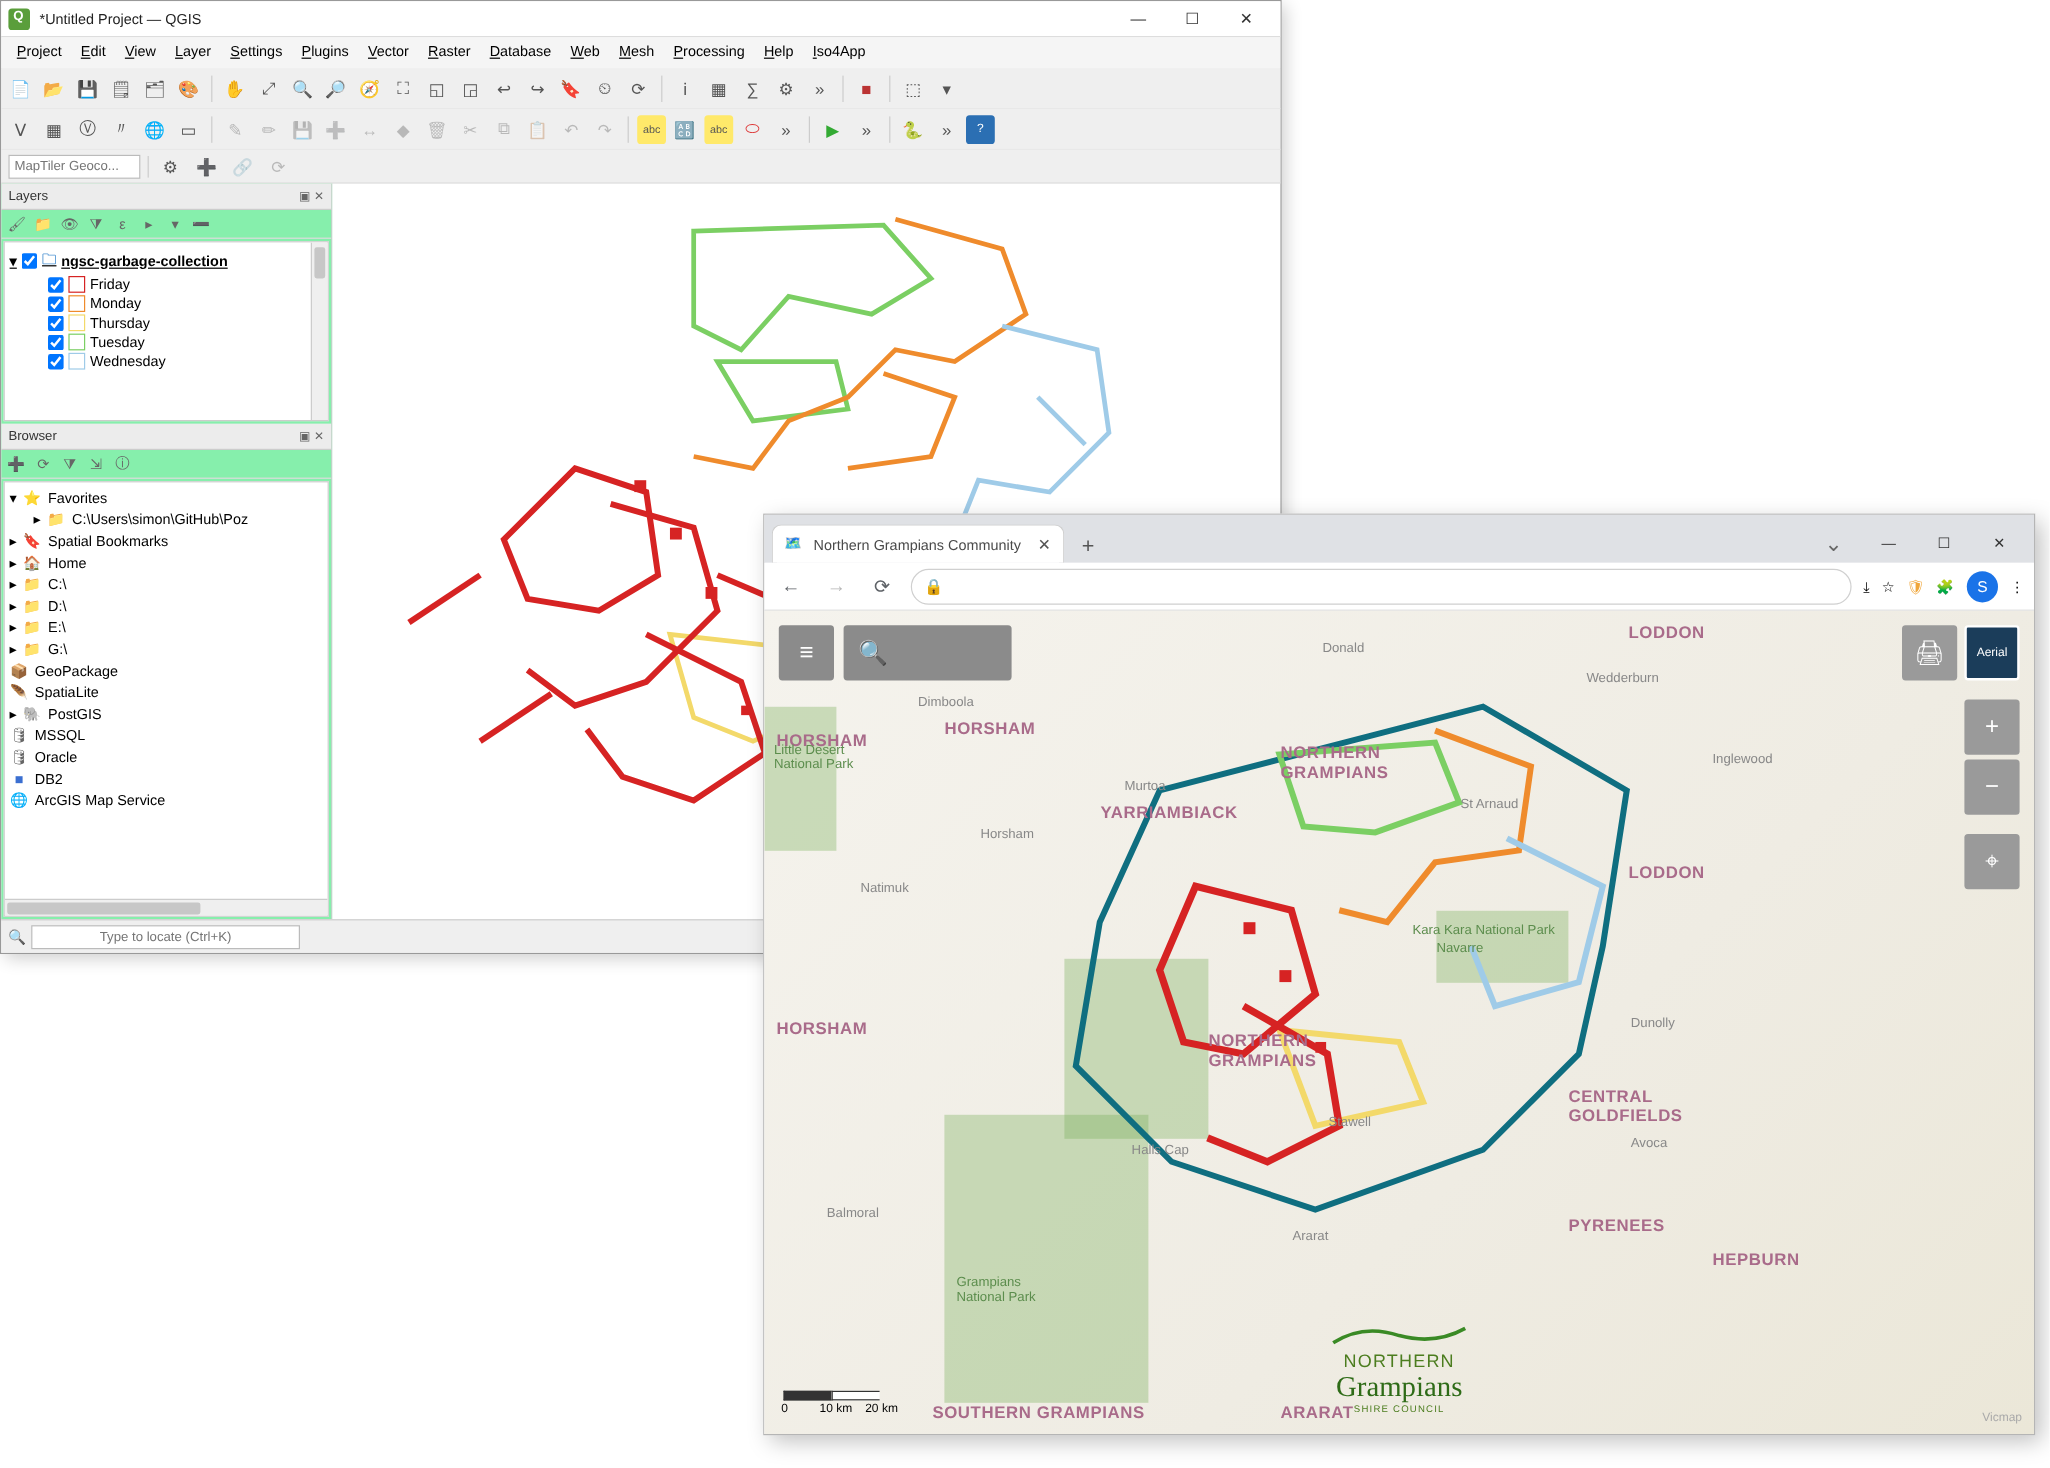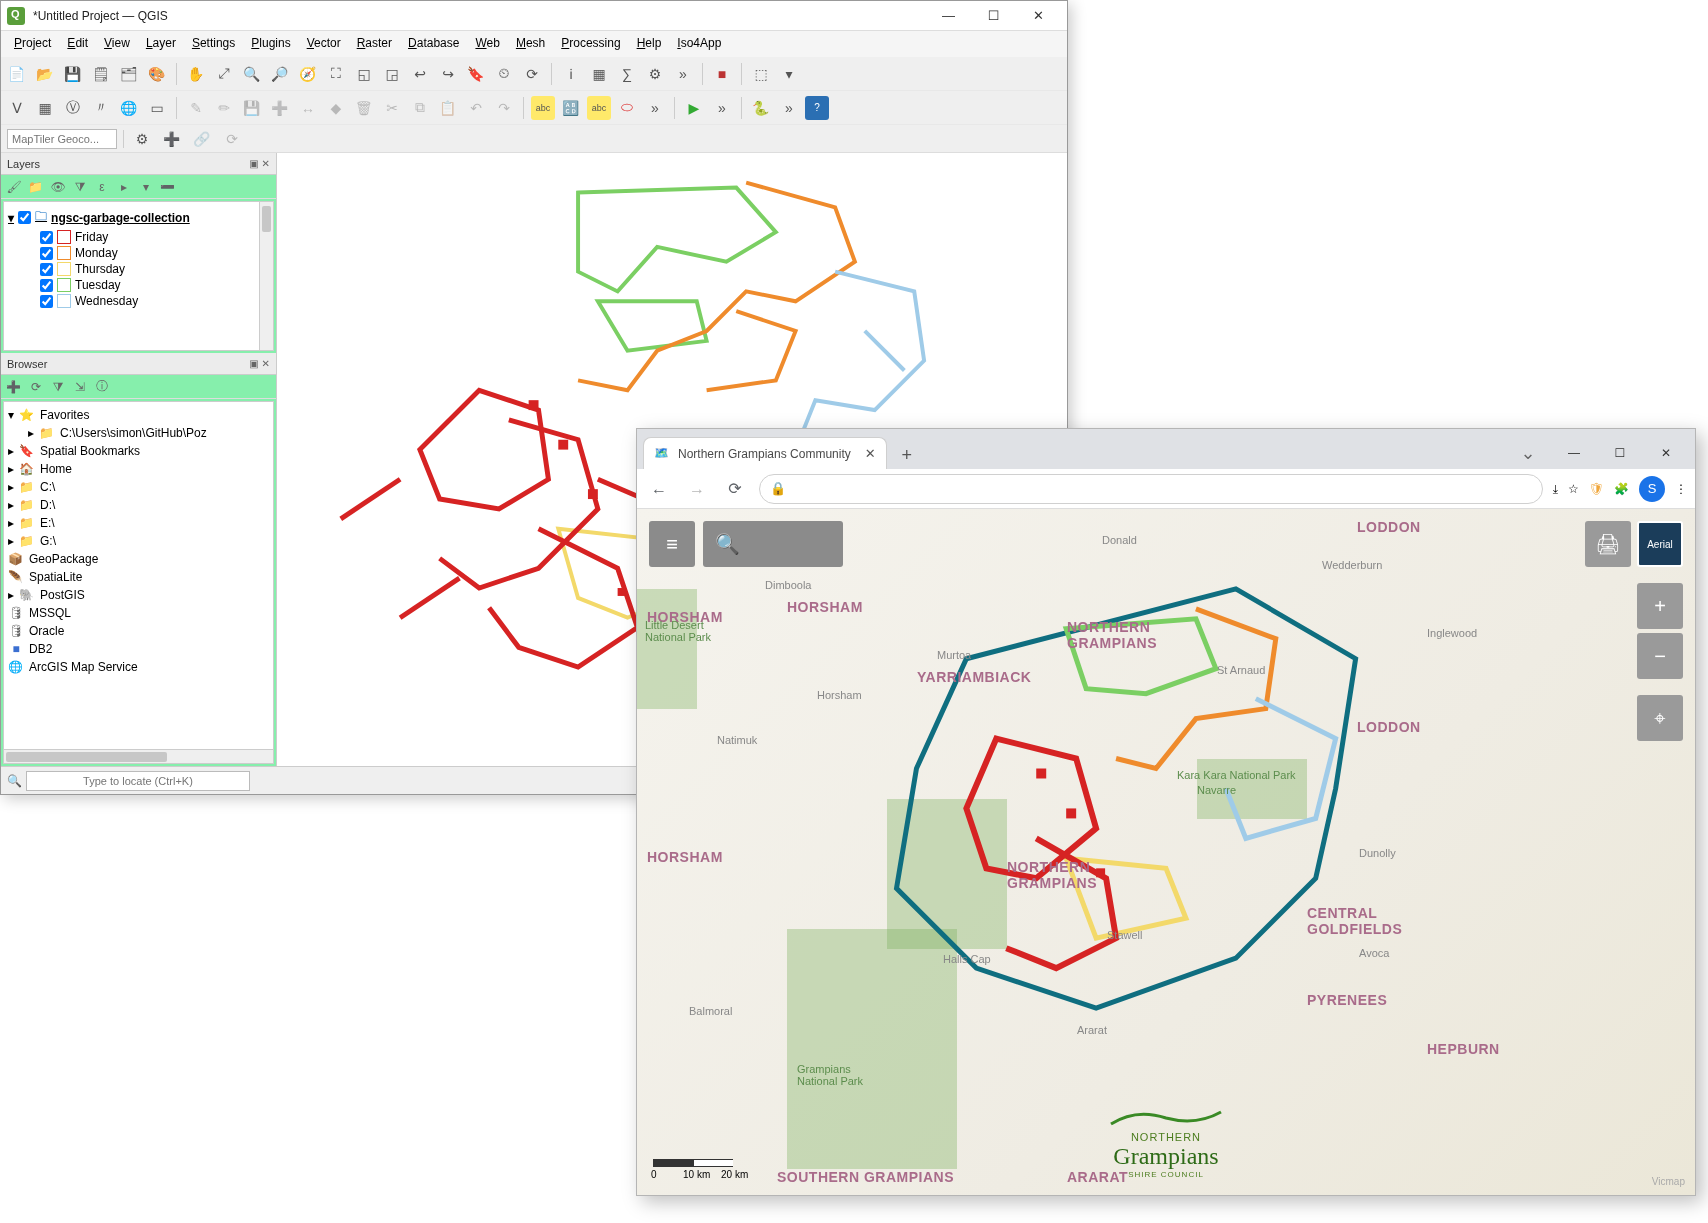--- a/index.html
+++ b/index.html
@@ -108,21 +108,21 @@
   .pozi-ctrl{position:absolute;width:46px;height:46px;border-radius:3px;display:flex;align-items:center;justify-content:center;color:#fff;font-size:20px;}
   .grey{background:#8b8b8b;}
   .grey2{background:#9a9a9a;}
   .aerial{background:#1b3d5a;border:2px solid #fff;font-size:10px;}
   .scale-bar{position:absolute;left:16px;bottom:28px;display:flex;align-items:center;}
   .scale-seg{height:8px;border:1px solid #333;border-right:none;}
   .scale-seg:last-child{border-right:1px solid #333;}
 
   
   .ng-logo{position:absolute;left:50%;bottom:16px;transform:translateX(-50%);text-align:center;}
-  .ng-logo .word{font-size:11px;color:#4c7d1f;letter-spacing:1px;}
+  .ng-logo .word{font-size:15px;color:#4c7d1f;letter-spacing:1px;}
   .ng-logo .big{font-family:cursive;font-size:24px;color:#2e6b17;}
 
   
   .park-fill{position:absolute;background:rgba(121,175,88,.35);}
 
   
   .bound-svg{position:absolute;inset:0;}
 
   svg { pointer-events:none; }
 
@@ -512,21 +512,21 @@
     </svg>
 
     <div class="region-label" style="left:10px;top:100px;">HORSHAM</div>
     <div class="region-label" style="left:150px;top:90px;">HORSHAM</div>
     <div class="region-label" style="left:10px;top:340px;">HORSHAM</div>
     <div class="region-label" style="left:280px;top:160px;">YARRIAMBIACK</div>
     <div class="region-label" style="left:430px;top:110px;width:140px;">NORTHERN GRAMPIANS</div>
     <div class="region-label" style="left:370px;top:350px;width:140px;">NORTHERN GRAMPIANS</div>
     <div class="region-label" style="left:720px;top:10px;">LODDON</div>
     <div class="region-label" style="left:720px;top:210px;">LODDON</div>
-    <div class="region-label" style="left:670px;top:483px;">PYRENEES</div>
+    <div class="region-label" style="left:670px;top:504px;">PYRENEES</div>
     <div class="region-label" style="left:670px;top:396px;width:140px;">CENTRAL GOLDFIELDS</div>
     <div class="region-label" style="left:140px;top:660px;">SOUTHERN GRAMPIANS</div>
     <div class="region-label" style="left:430px;top:660px;">ARARAT</div>
     <div class="region-label" style="left:790px;top:532px;">HEPBURN</div>
 
     <div class="region-park" style="left:8px;top:110px;width:80px;">Little Desert National Park</div>
     <div class="region-park" style="left:160px;top:554px;width:90px;">Grampians National Park</div>
     <div class="region-park" style="left:540px;top:260px;">Kara Kara National Park</div>
     <div class="region-park" style="left:560px;top:275px;">Navarre</div>
 

